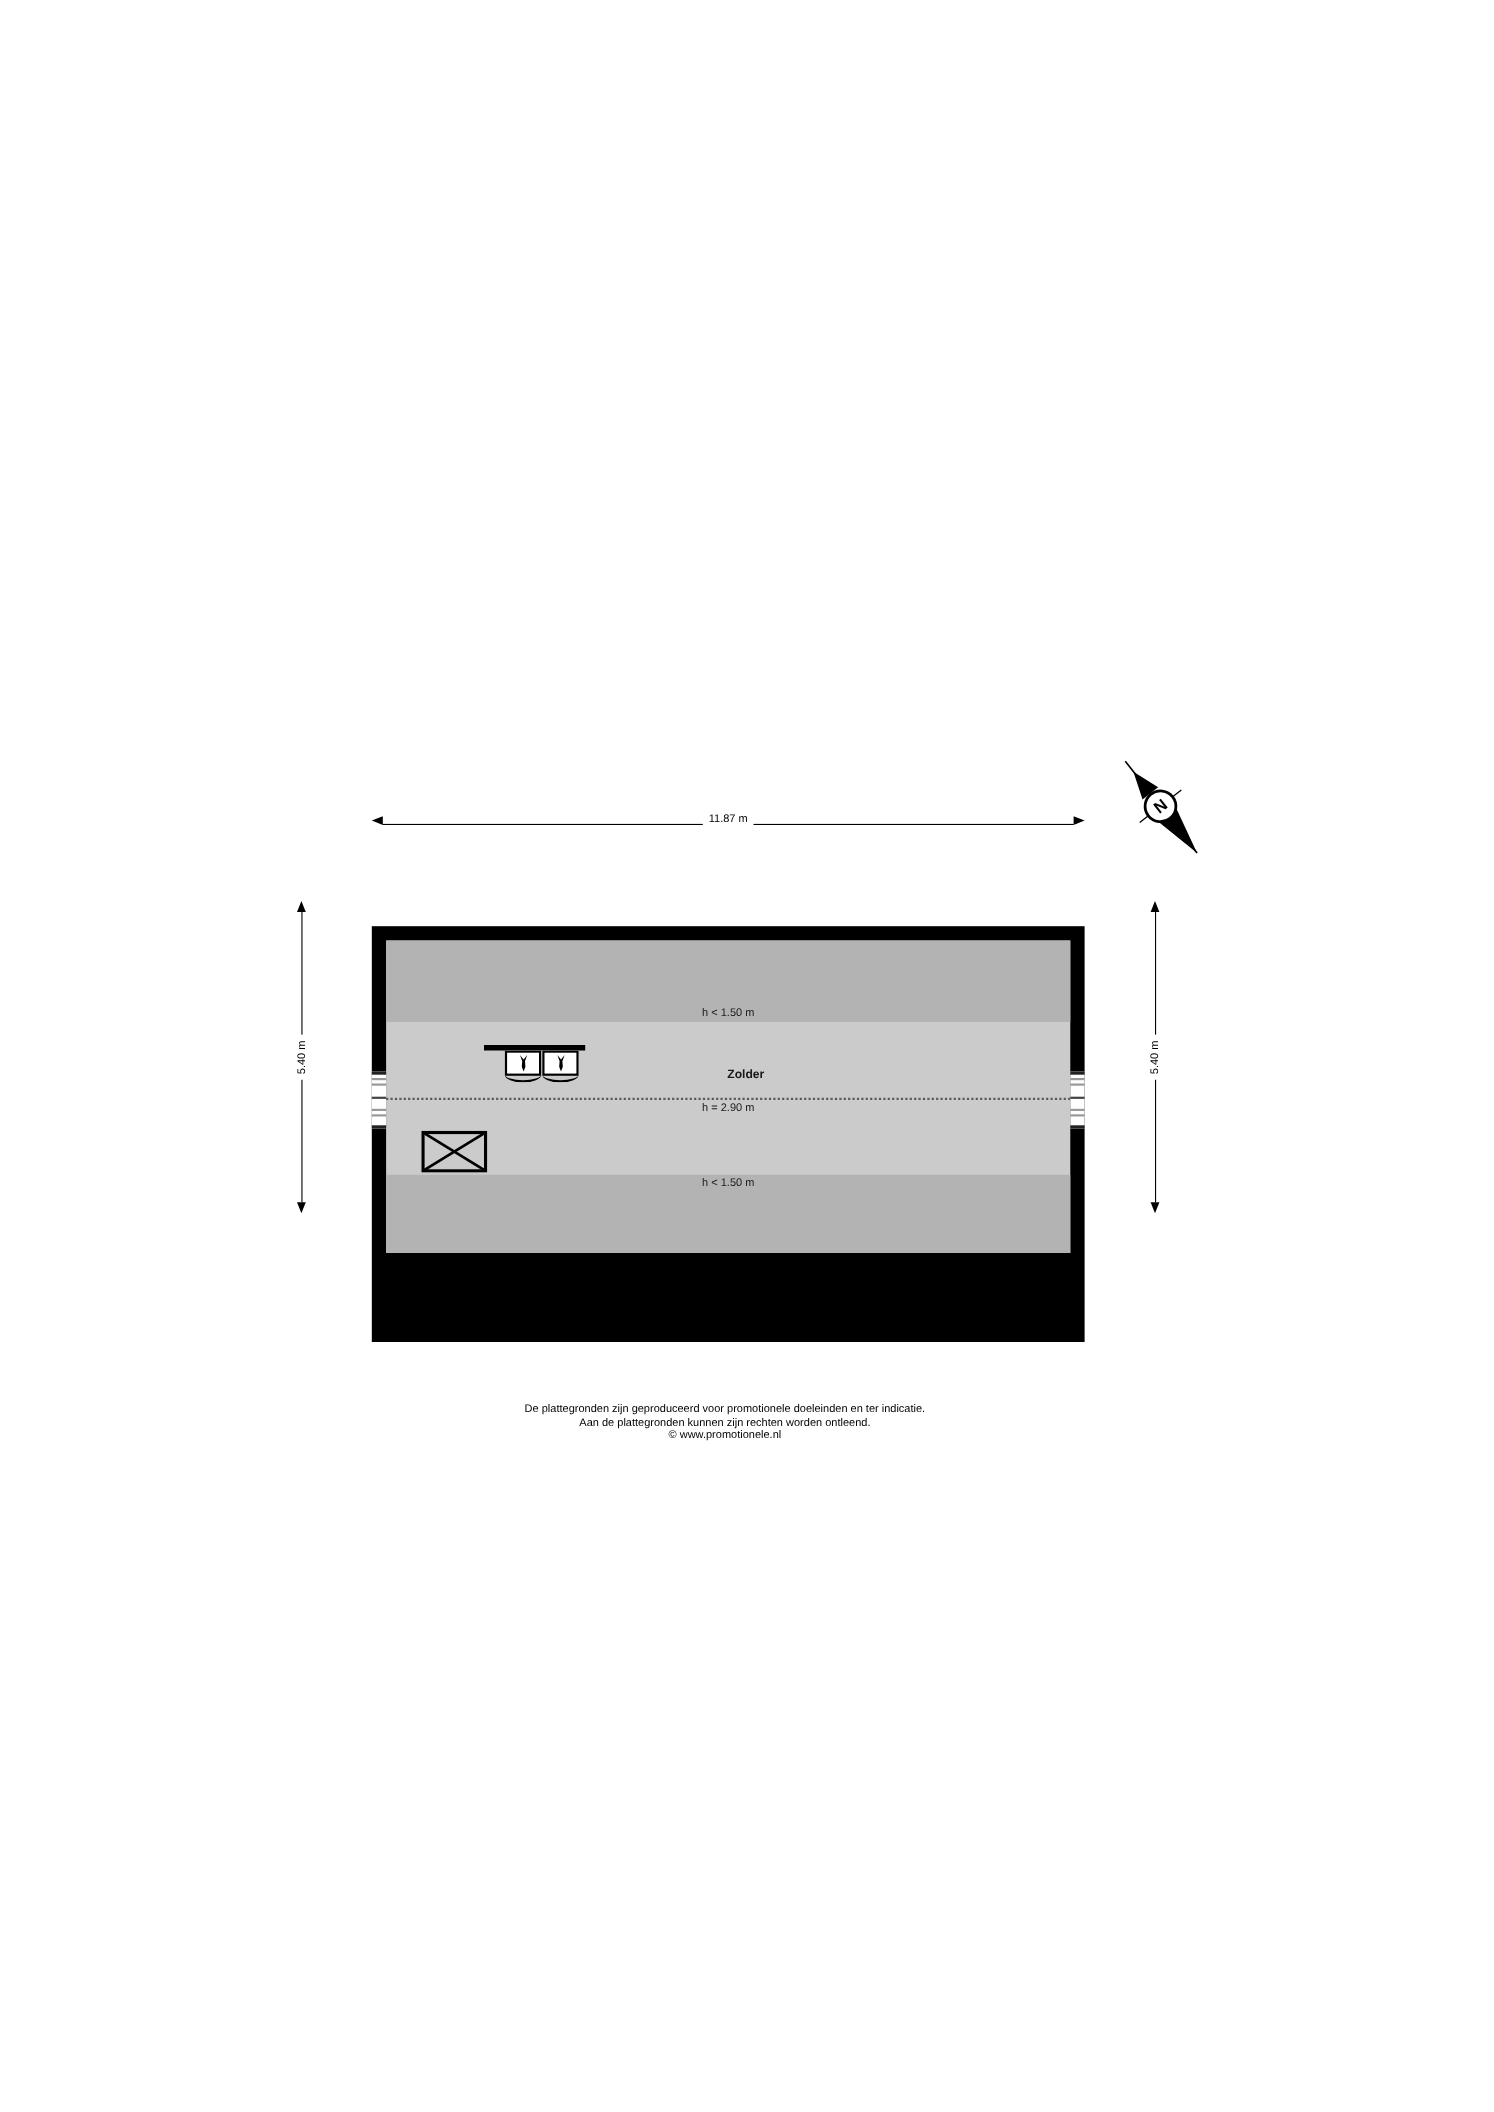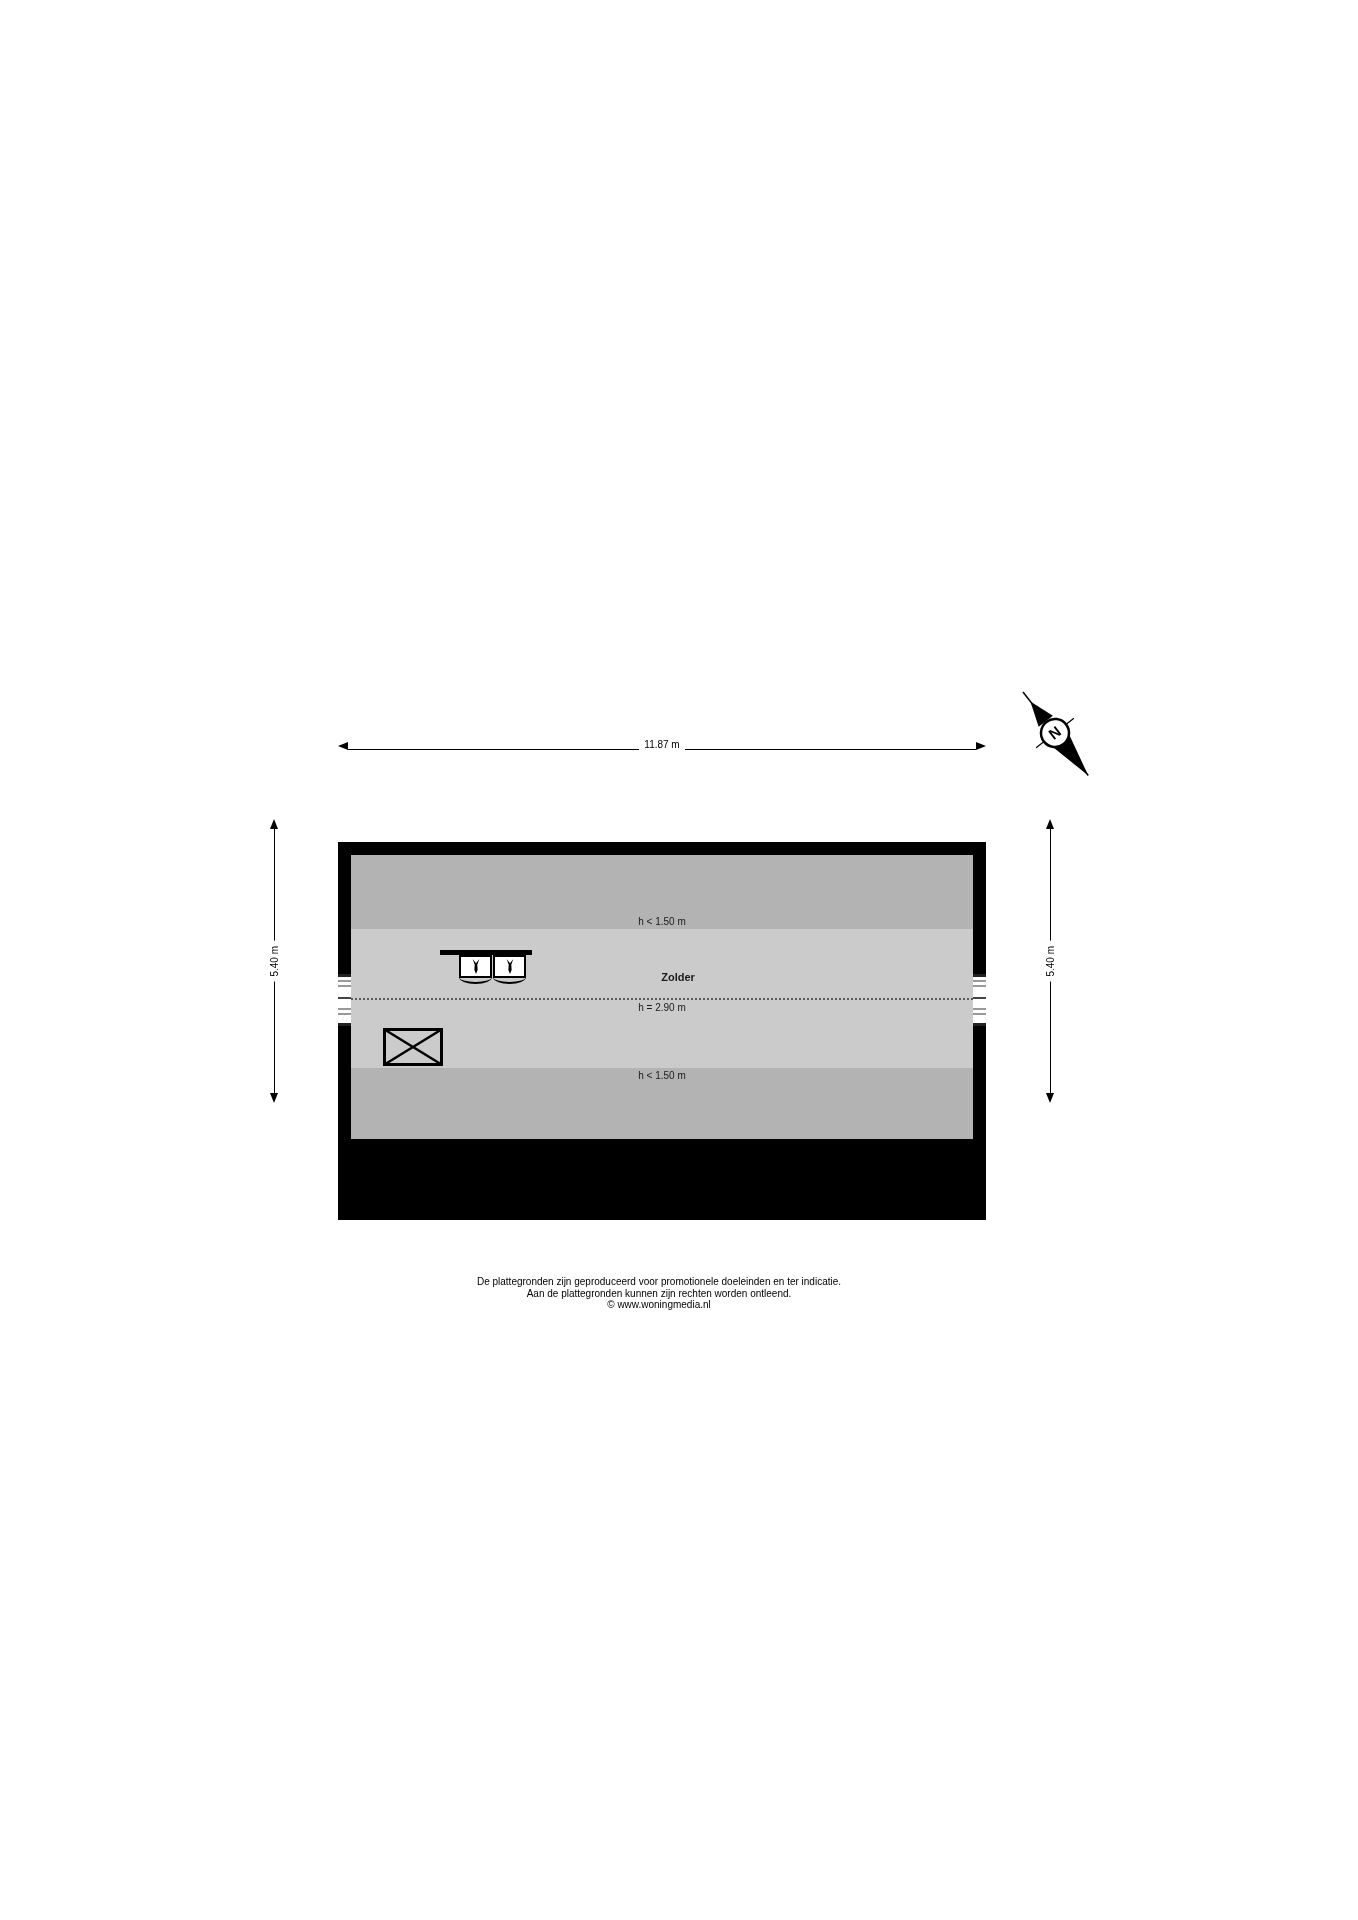--- a/index.html
+++ b/index.html
@@ -152,16 +152,16 @@
       <span class="ww-line" style="top:23px;height:2px;background:#444;"></span>
       <span class="ww-line" style="top:34px;height:2px;background:#999;"></span>
       <span class="ww-line" style="top:39px;height:2px;background:#999;"></span>
       <span class="ww-line" style="top:49px;height:3px;background:#222;"></span>
     </div>
   </div>
 
   <div class="footer-block">
     <div>De plattegronden zijn geproduceerd voor promotionele doeleinden en ter indicatie.</div>
     <div>Aan de plattegronden kunnen zijn rechten worden ontleend.</div>
-    <div>© www.woningmedia.nl</div>
+    <div>© www.promotionele.nl</div>
   </div>
 
 </div>
 
 </body></html>

